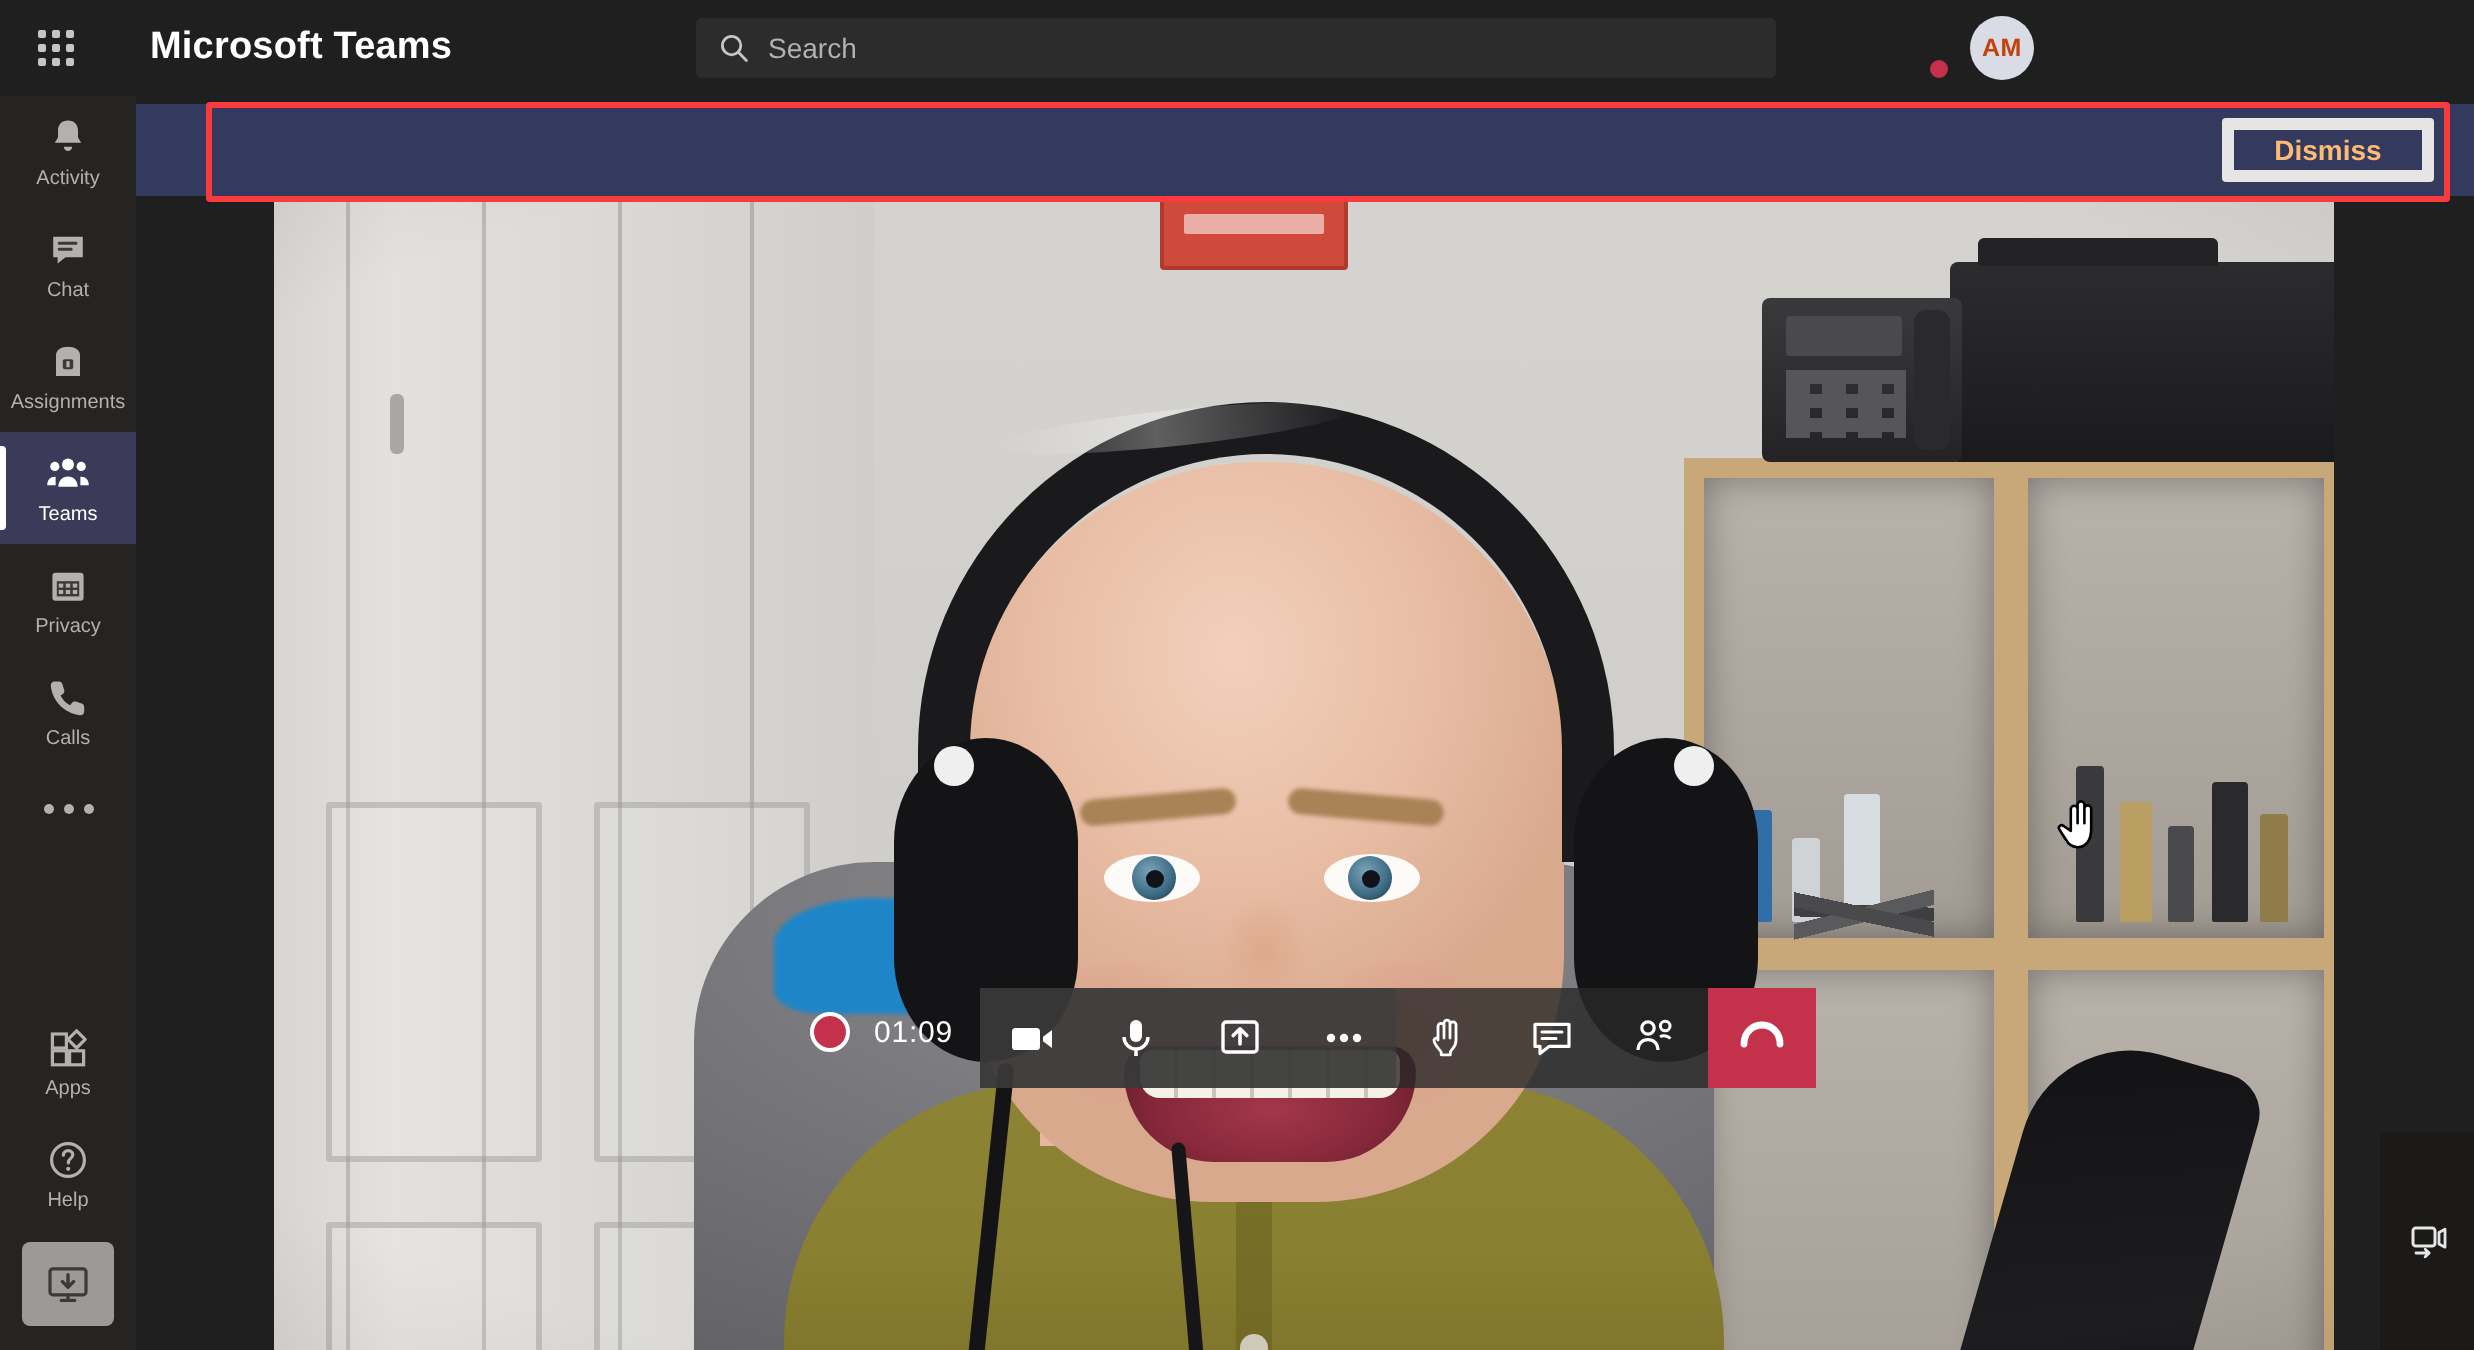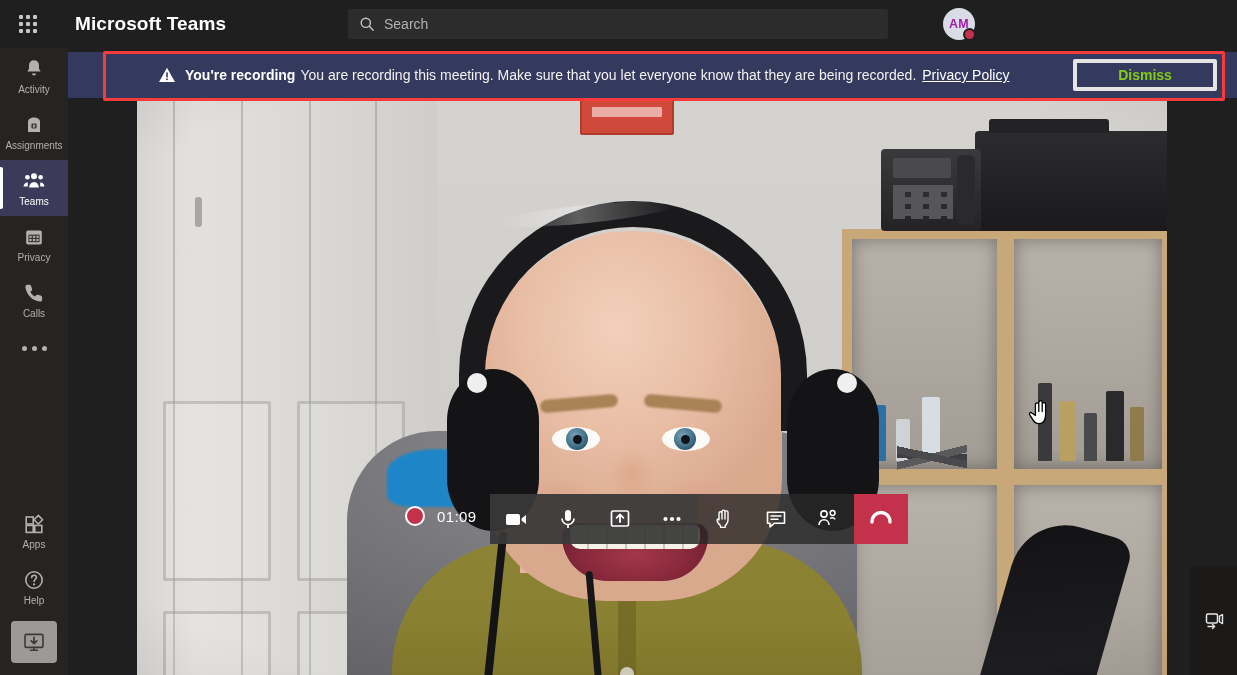--- a/index.html
+++ b/index.html
@@ -31,22 +31,22 @@
     position: absolute; left: 348px; top: 9px; width: 540px; height: 30px;
     background: #2d2c2c; border-radius: 3px; display: flex; align-items: center;
     cursor: text;
   }
   .searchbar .s-icon { margin-left: 11px; display: flex; align-items: center; }
   .searchbar .s-text { margin-left: 9px; color: #b3b0ad; font-size: 14px; }
 
   .avatar-wrap { position: absolute; right: 14px; top: 8px; width: 32px; height: 32px; cursor: pointer; }
   .avatar {
     width: 32px; height: 32px; border-radius: 50%; background: #d9dce5;
-    color: #a21caf; font-size: 12.5px; font-weight: bold;
-    display: flex; align-items: center; justify-content: center; letter-spacing: .3px;
+    color: #c2410c; font-size: 12.5px; font-weight: bold;
+    display: flex; align-items: center; justify-content: center; letter-spacing: .3px; margin-left: 42px;
   }
   .presence {
     position: absolute; right: -1px; bottom: -1px; width: 13px; height: 13px;
     border-radius: 50%; background: #c4314b; border: 2px solid #201f1f;
   }
 
   
   .rail {
     position: absolute; left: 0; top: 48px; width: 68px; height: 627px;
     background: #252423; z-index: 30;
@@ -243,22 +243,22 @@
   .banner {
     position: absolute; left: 68px; top: 52px; width: 1169px; height: 46px;
     background: #343a5e; display: flex; align-items: center; z-index: 50;
   }
   .banner-inner { display: flex; align-items: center; margin-left: 90px; }
   .warn-icon { display:flex; align-items:center; margin-right: 9px; }
   .banner-strong { color:#ffffff; font-size:14px; font-weight:bold; margin-right:5px; white-space:nowrap; }
   .banner-text { color:#f3f2f1; font-size:14px; white-space:nowrap; }
   .banner-link { color:#ffffff; font-size:14px; text-decoration: underline; margin-left:6px; cursor:pointer; white-space:nowrap; }
   .dismiss-btn {
-    position:absolute; right: 20px; top: 7px; width: 144px; height: 32px;
-    border: 4px solid #e5e5e5; background: transparent; color:#84cc16;
+    position:absolute; right: 20px; top: 7px; width: 106px; height: 32px;
+    border: 6px solid #e5e5e5; background: transparent; color:#fdba74;
     font-size: 14px; font-weight: bold; border-radius: 2px; cursor: pointer;
     font-family: "Liberation Sans", sans-serif;
   }
   .highlight-box {
     position:absolute; left: 103px; top: 51px; width: 1122px; height: 50px;
     border: 3px solid #fb3b3b; border-radius: 2px; z-index: 60; pointer-events: none;
   }
 
   
   .controls { position:absolute; left: 490px; top: 494px; height: 50px; display:flex; z-index: 45; }
@@ -465,20 +465,27 @@
   <div class="rail">
     <div class="rail-item">
       <svg width="24" height="24" viewBox="0 0 24 24" aria-hidden="true">
         <path d="M12 3.2 c3.1 0 5 2 5 5 v3.6 l1.6 2.6 H5.4 L7 11.8 V8.2 c0 -3 1.9 -5 5 -5 z" fill="#b3b0ad"></path>
         <path d="M9.9 16.4 a2.1 2.1 0 0 0 4.2 0 z" fill="#b3b0ad"></path>
       </svg>
       <span class="ri-label">Activity</span>
     </div>
     <div class="rail-item">
       <svg width="24" height="24" viewBox="0 0 24 24" aria-hidden="true">
+        <path d="M4.6 5.4 h14.8 v10.2 h-8.6 l-4 3.2 v-3.2 h-2.2 z" fill="#b3b0ad"></path>
+        <path d="M7.6 8.6 h8.4 M7.6 11.6 h6" stroke="#3b3a39" stroke-width="1.5" stroke-linecap="round"></path>
+      </svg>
+      <span class="ri-label">Chat</span>
+    </div>
+    <div class="rail-item">
+      <svg width="24" height="24" viewBox="0 0 24 24" aria-hidden="true">
         <path d="M6 8.6 c0 -2.6 2.6 -4.2 6 -4.2 s6 1.6 6 4.2 V19 H6 z" fill="#b3b0ad"></path>
         <rect x="9.4" y="10.6" width="5.2" height="5" rx="1" fill="#3b3a39"></rect>
         <rect x="11.2" y="11.6" width="1.6" height="3" fill="#b3b0ad"></rect>
       </svg>
       <span class="ri-label">Assignments</span>
     </div>
     <div class="rail-item active">
       <svg width="24" height="24" viewBox="0 0 24 24" aria-hidden="true">
         <circle cx="12" cy="7.2" r="3" fill="#ffffff"></circle>
         <circle cx="5.4" cy="8.2" r="2.3" fill="#ffffff"></circle>
@@ -538,32 +545,20 @@
         <svg width="26" height="26" viewBox="0 0 26 26" aria-hidden="true">
           <rect x="4" y="5.4" width="18" height="13" rx="1.4" stroke="#3b3a39" stroke-width="1.6" fill="none"></rect>
           <path d="M13 8.4 V14.4 M10.2 11.8 L13 14.6 L15.8 11.8" stroke="#3b3a39" stroke-width="1.7" fill="none" stroke-linecap="round" stroke-linejoin="round"></path>
           <path d="M9.6 21.2 h6.8 M13 18.4 v2.8" stroke="#3b3a39" stroke-width="1.6" stroke-linecap="round"></path>
         </svg>
       </div>
     </div>
   </div>
 
   <div class="banner">
-    <div class="banner-inner">
-      <span class="warn-icon">
-        <svg width="18" height="18" viewBox="0 0 18 18" aria-hidden="true">
-          <path d="M9 1.8 L17 16 H1 z" fill="#ffffff"></path>
-          <rect x="8.2" y="6.4" width="1.6" height="5" fill="#343a5e"></rect>
-          <rect x="8.2" y="12.4" width="1.6" height="1.7" fill="#343a5e"></rect>
-        </svg>
-      </span>
-      <span class="banner-strong">You're recording</span>
-      <span class="banner-text">You are recording this meeting. Make sure that you let everyone know that they are being recorded.</span>
-      <span class="banner-link">Privacy Policy</span>
-    </div>
     <button class="dismiss-btn">Dismiss</button>
   </div>
   <div class="highlight-box"></div>
 
   <div class="titlebar">
     <div class="waffle">
       <i></i>
         <i></i>
         <i></i>
         <i></i>

